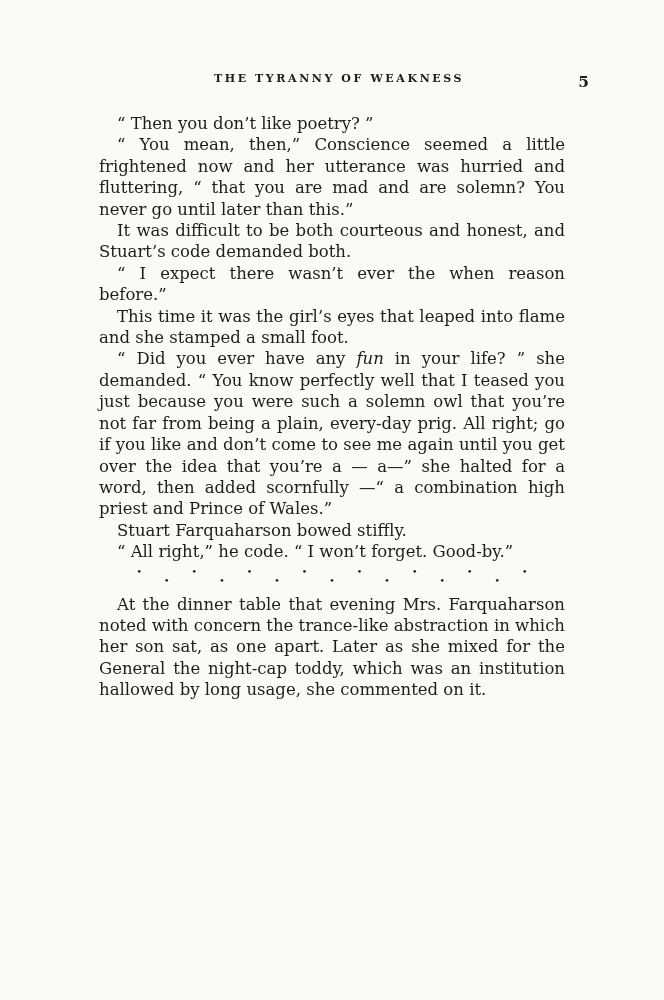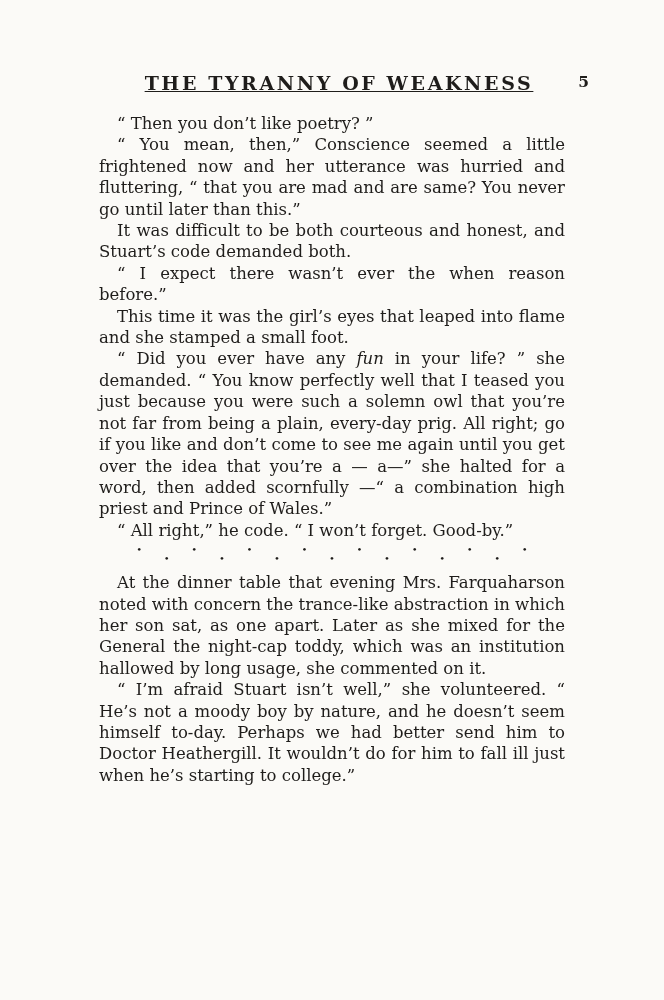--- a/index.html
+++ b/index.html
@@ -22,25 +22,24 @@
   .running-head{
     position:relative;
     width:466px;
     margin:72px auto 0 auto;
     height:20px;
   }
   .head-title{
     display:block;
     text-align:center;
     font-weight:700;
-    font-size:19px;
+    font-size:11px;
     letter-spacing:2.6px;
     white-space:nowrap;
     padding-left:14px; 
-    text-decoration:underline;
   }
   .page-num{
     position:absolute;
     right:-24px;
     top:0;
     font-weight:700;
     font-size:15.5px;
   }
   .text-block{
     width:466px;
@@ -75,29 +74,29 @@
 
 <div class="page">
 
   <header class="running-head">
     <span class="head-title">THE TYRANNY OF WEAKNESS</span>
     <span class="page-num">5</span>
   </header>
 
   <main class="text-block">
     <p>“ Then you don’t like poetry? ”</p>
-    <p>“ You mean, then,” Conscience seemed a little frightened now and her utterance was hurried and fluttering, “ that you are mad and are same?  You never go until later than this.”</p>
+    <p>“ You mean, then,” Conscience seemed a little frightened now and her utterance was hurried and fluttering, “ that you are mad and are solemn?  You never go until later than this.”</p>
     <p>It was difficult to be both courteous and honest, and Stuart’s code demanded both.</p>
     <p>“ I expect there wasn’t ever the when reason before.”</p>
     <p>This time it was the girl’s eyes that leaped into flame and she stamped a small foot.</p>
     <p><span>“ Did you ever have any </span><em>fun</em><span> in your life? ” she demanded.  “ You know perfectly well that I teased you just because you were such a solemn owl that you’re not far from being a plain, every-day prig.  All right; go if you like and don’t come to see me again until you get over the idea that you’re a — a—” she halted for a word, then added scornfully —“ a combination high priest and Prince of Wales.”</span></p>
+    <p>Stuart Farquaharson bowed stiffly.</p>
     <p>“ All right,” he code.  “ I won’t forget.  Good-by.”</p>
 
     <div class="section-break">
       <div class="dots-row">• • • • • • • •</div>
       <div class="dots-row second">• • • • • • •</div>
     </div>
 
     <p>At the dinner table that evening Mrs. Farquaharson noted with concern the trance-like abstraction in which her son sat, as one apart.  Later as she mixed for the General the night-cap toddy, which was an institution hallowed by long usage, she commented on it.</p>
-    <p>“ I’m afraid Stuart isn’t well,” she volunteered.  “ He’s not a moody boy by nature, and he doesn’t seem himself to-day.  Perhaps we had better send him to Doctor Heathergill.  It wouldn’t do for him to fall ill just when he’s starting to college.”</p>
   </main>
 
 </div>
 
 </body></html>

